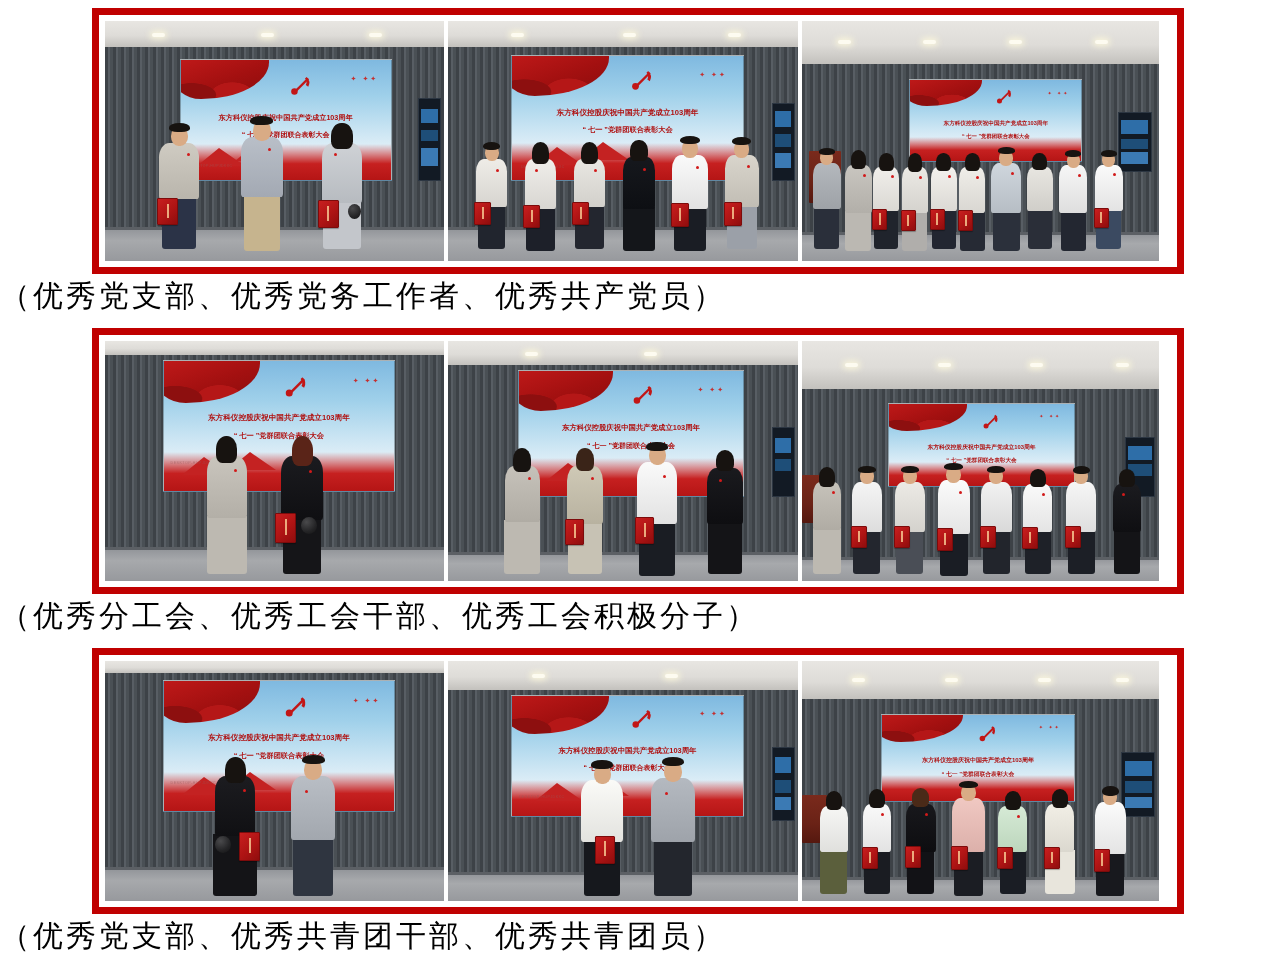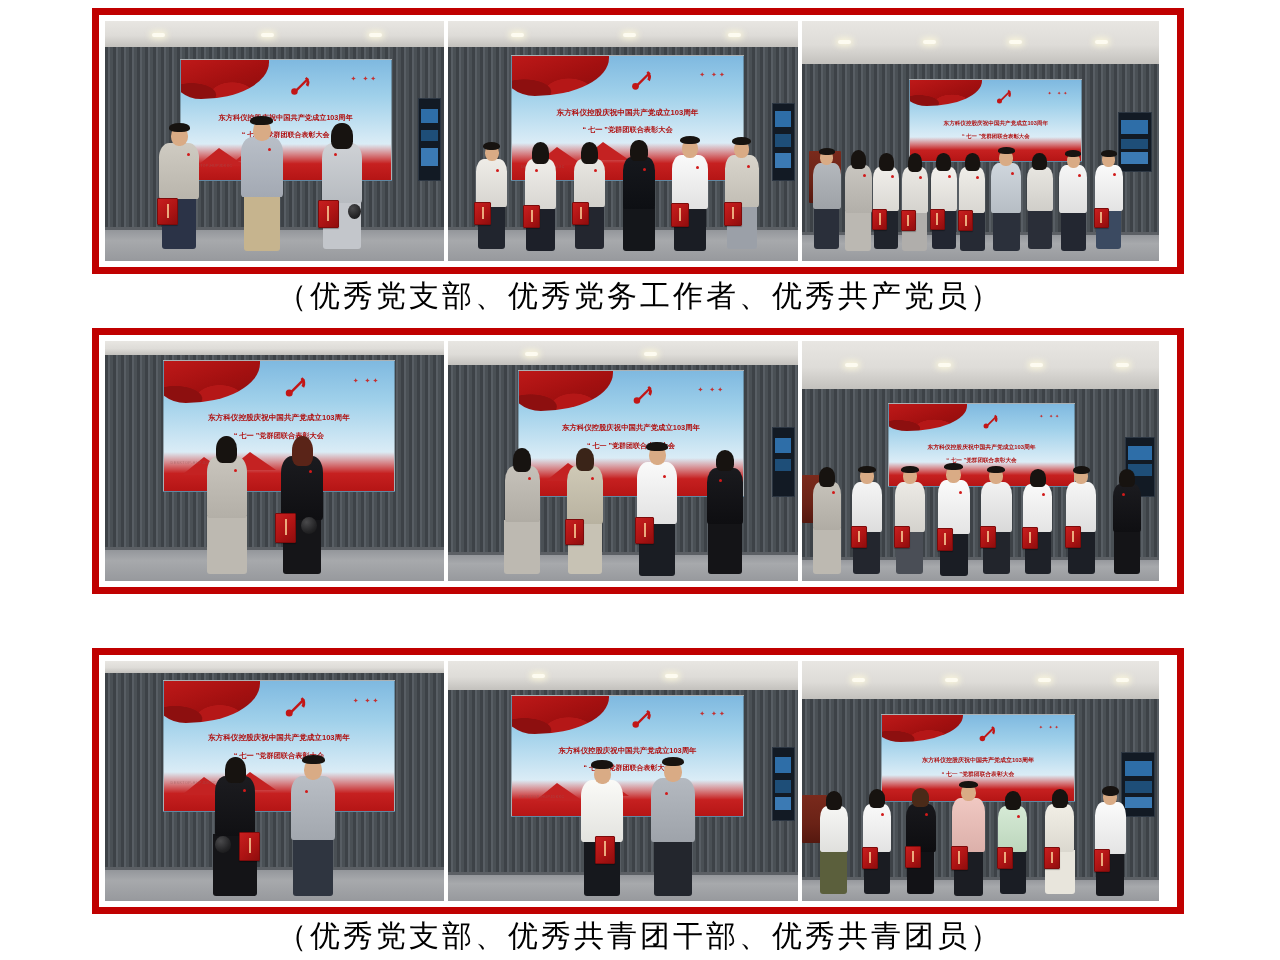--- a/index.html
+++ b/index.html
@@ -295,21 +295,20 @@
     border-radius: 50%;
     z-index: 6;
   }
 
   
   .row-caption {
     position: absolute;
     left: 0;
     right: 0;
     top: 276px;
-    text-align: center;
     font-size: 30px;
     line-height: 40px;
     letter-spacing: 3px;
     color: #000000;
     font-family: "DejaVu Sans", "Liberation Sans", sans-serif;
     white-space: nowrap;
   }
 </style>
 </head>
 <body>
@@ -862,20 +861,21 @@
               <div class="body" style="width:28px;height:48px;background:linear-gradient(180deg,#1b1b1f,#0f0f12);">
                   <span class="pin" style="left:32%;top:20%;"></span>
                 </div>
               <div class="legs" style="width:26px;height:44px;background:#141417;"></div>
             </div>
           </div>
         </div>
       </div>
     </div>
 
+    <div class="row-caption">（优秀分工会、优秀工会干部、优秀工会积极分子）</div>
   </div>
 
   <div class="award-row">
     <div class="photo-frame">
 
       <div class="photo w-left">
         <div class="scene">
           <div class="ceiling" style="height:5%;"></div>
           <div class="wall" style="top:5%;bottom:14%;"></div>
           <div class="floor"></div>

